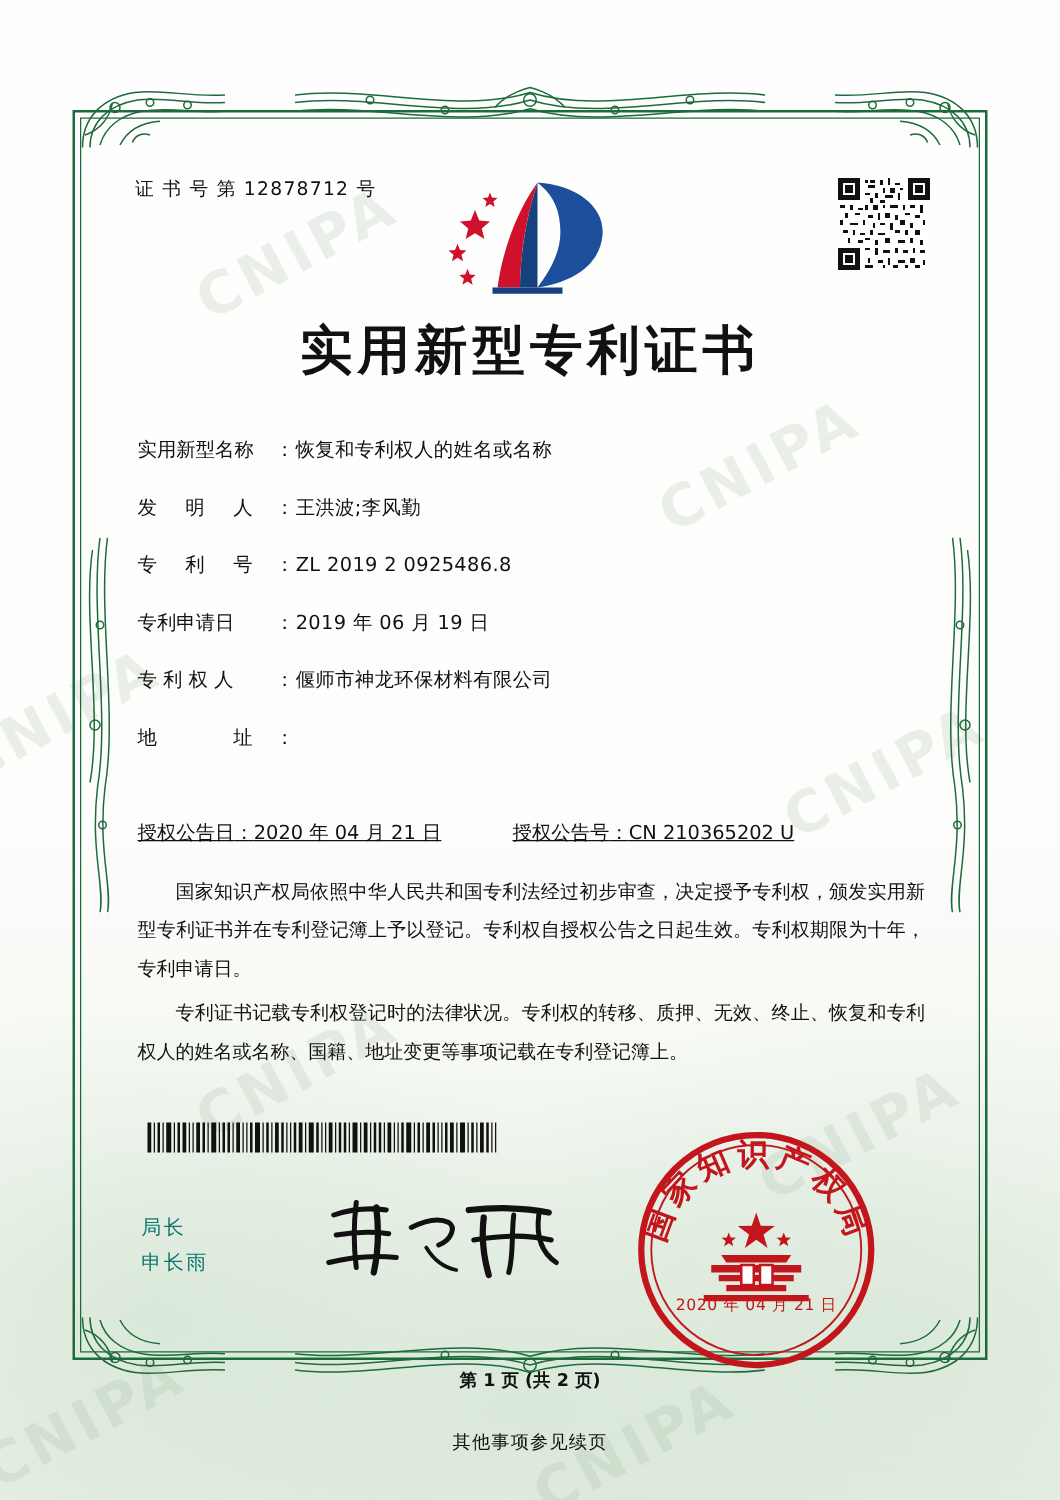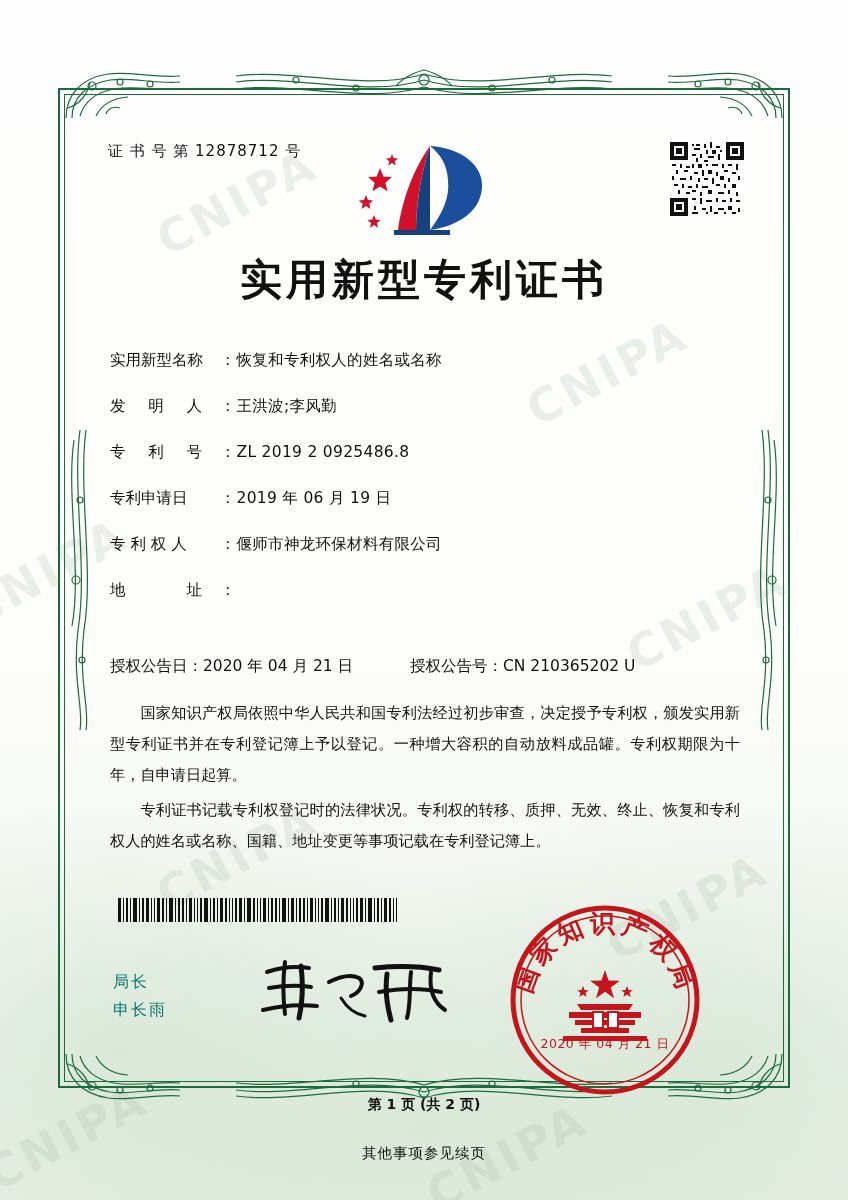--- a/index.html
+++ b/index.html
@@ -144,20 +144,21 @@
   .f-colon { margin: 0 1px 0 0; }
   .f-value { letter-spacing: .3px; }
 
   .grant-row {
     position: absolute;
     left: 110px; top: 656px;
     width: 660px;
     display: flex;
     font-size: 15.5px;
     color: #111;
+    text-decoration: underline;
   }
   .grant-row .gr1 { width: 300px; }
   .grant-row .gr2 { }
 
   
   .paras {
     position: absolute;
     left: 110px; top: 698px;
     width: 630px;
     font-size: 15.2px;
@@ -532,21 +533,21 @@
   <div class="grant-row">
     <div class="gr1">
       <span>授权公告日</span><span>：</span><span>2020 年 04 月 21 日</span>
     </div>
     <div class="gr2">
       <span>授权公告号</span><span>：</span><span>CN 210365202 U</span>
     </div>
   </div>
 
   <div class="paras">
-    <p>国家知识产权局依照中华人民共和国专利法经过初步审查，决定授予专利权，颁发实用新型专利证书并在专利登记簿上予以登记。一种增大容积的自动放料成品罐。专利权期限为十年，自申请日起算。</p>
+    <p>国家知识产权局依照中华人民共和国专利法经过初步审查，决定授予专利权，颁发实用新型专利证书并在专利登记簿上予以登记。专利权自授权公告之日起生效。专利权期限为十年，专利申请日。</p>
     <p>专利证书记载专利权登记时的法律状况。专利权的转移、质押、无效、终止、恢复和专利权人的姓名或名称、国籍、地址变更等事项记载在专利登记簿上。</p>
   </div>
 
   <div class="barcode">
     <i style="width:3px"></i>
       <i style="width:1px"></i>
       <i style="width:2px"></i>
       <i style="width:1px"></i>
     <i style="width:4px"></i>
       <i style="width:1px"></i>

